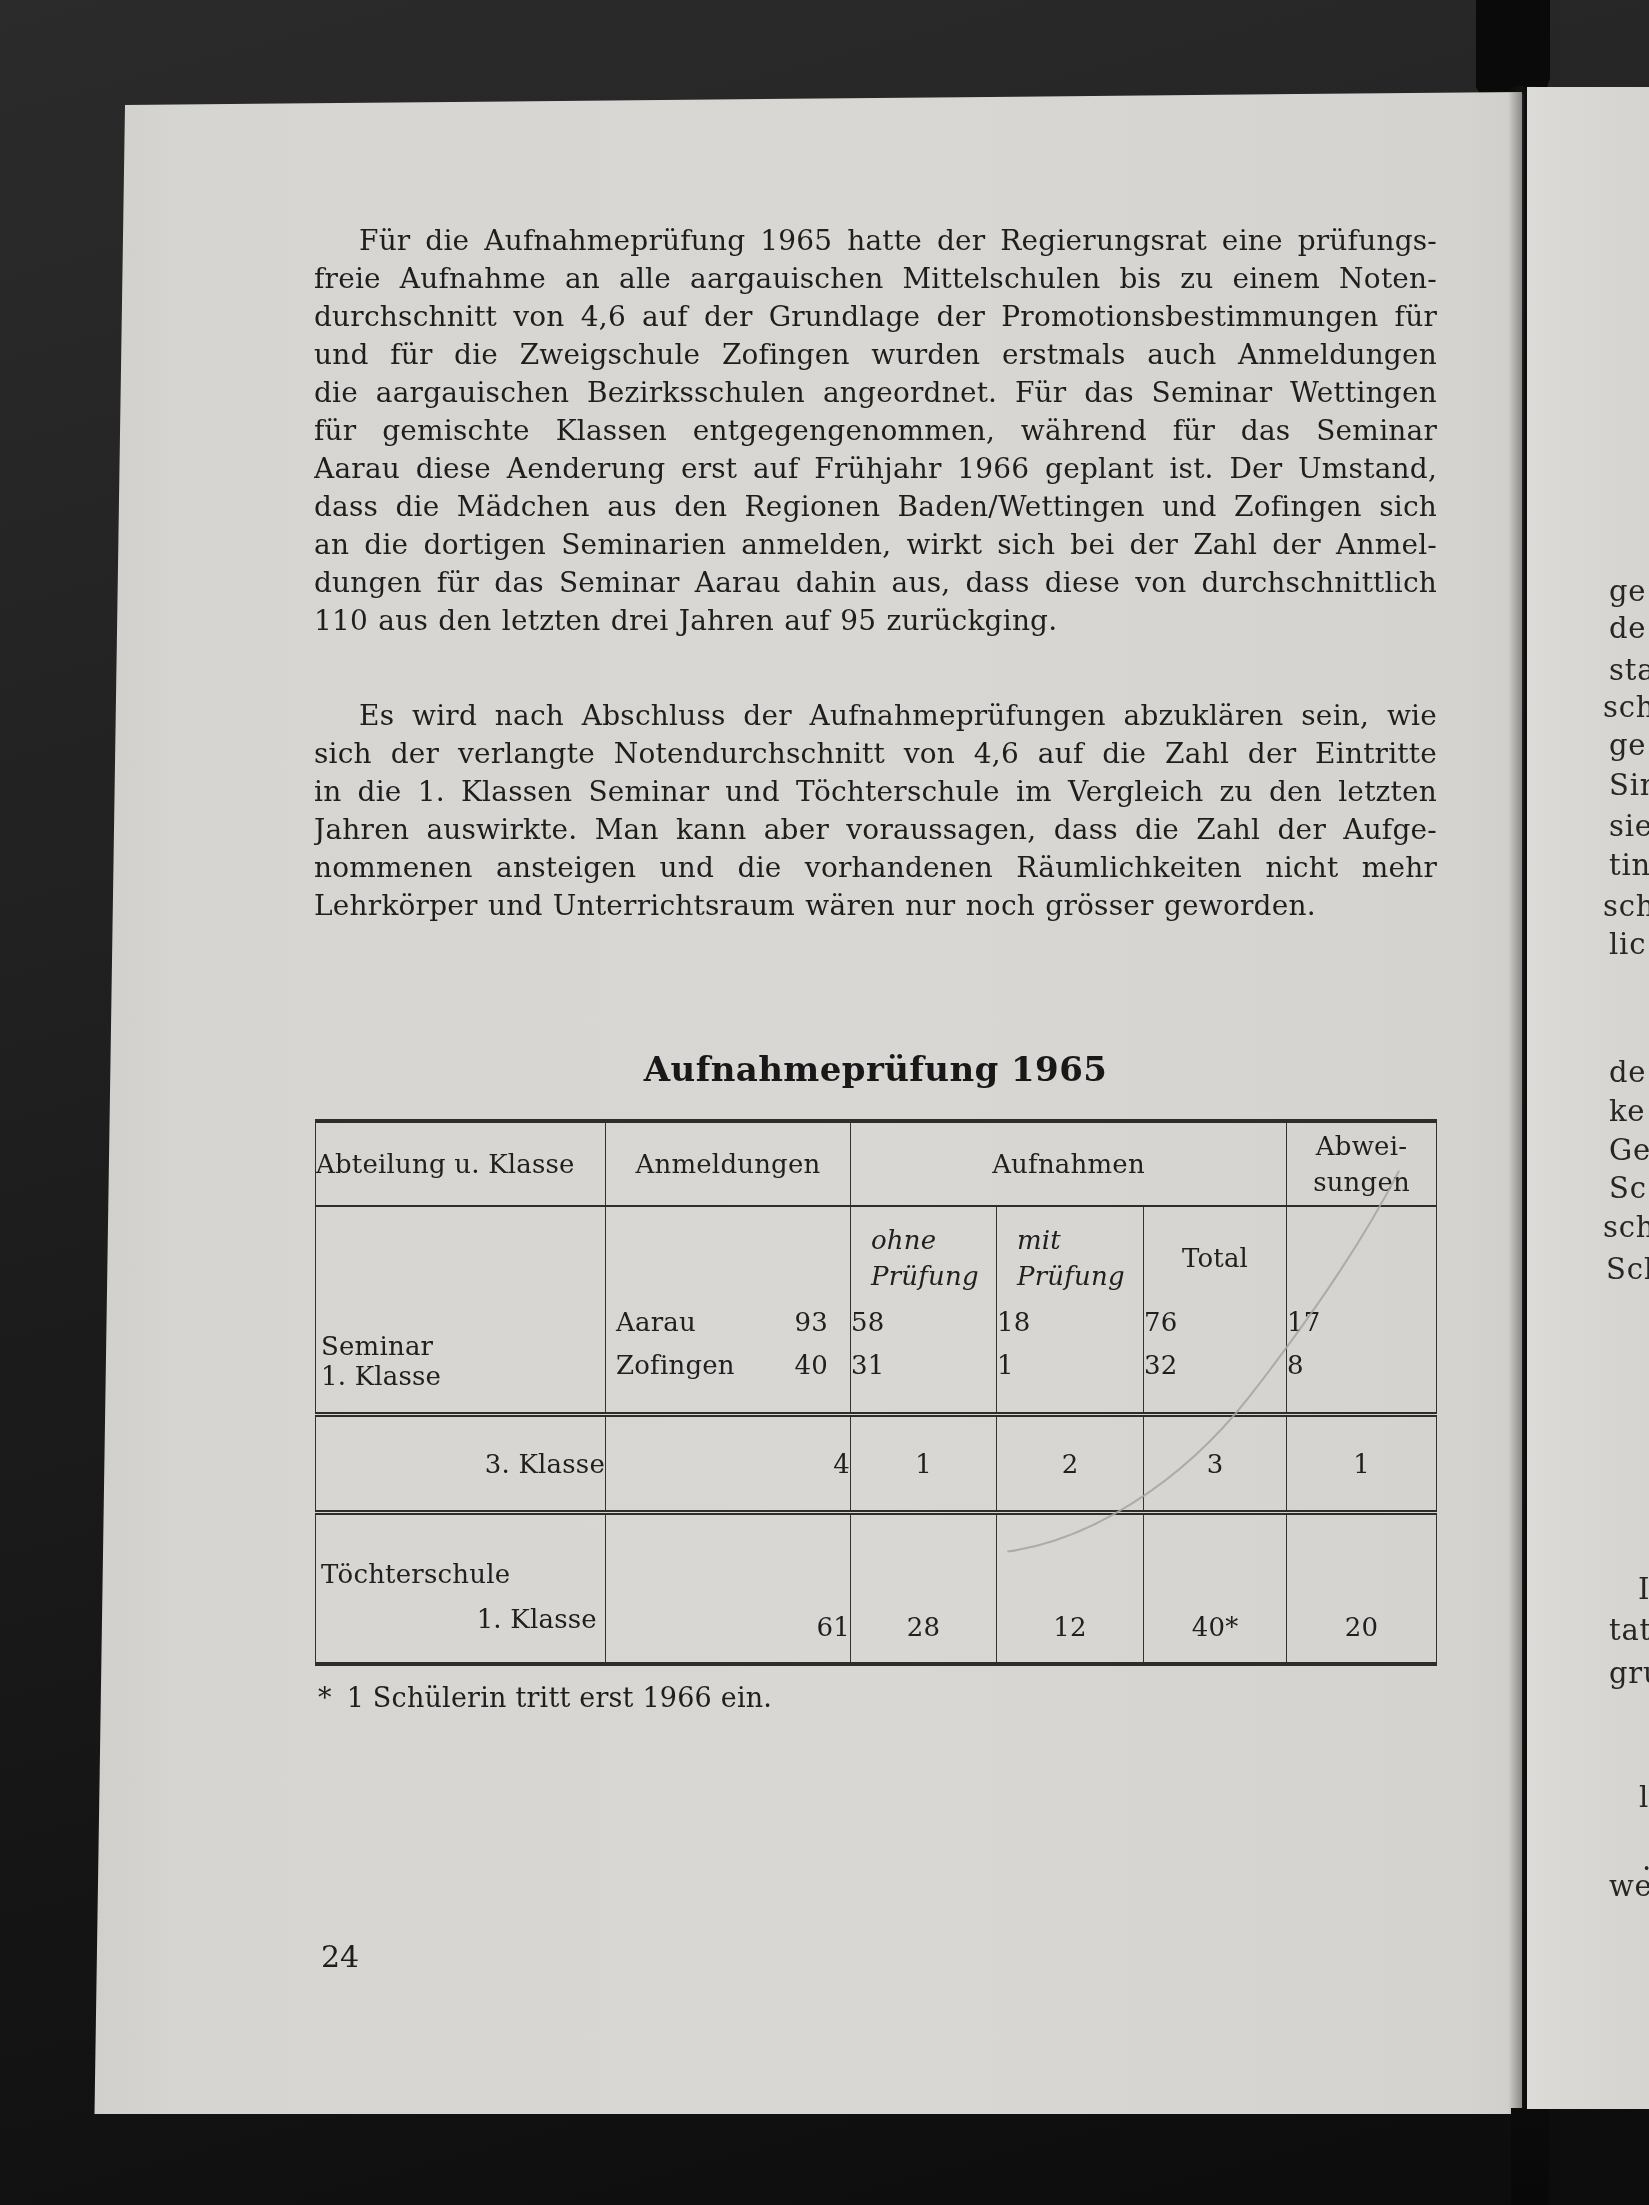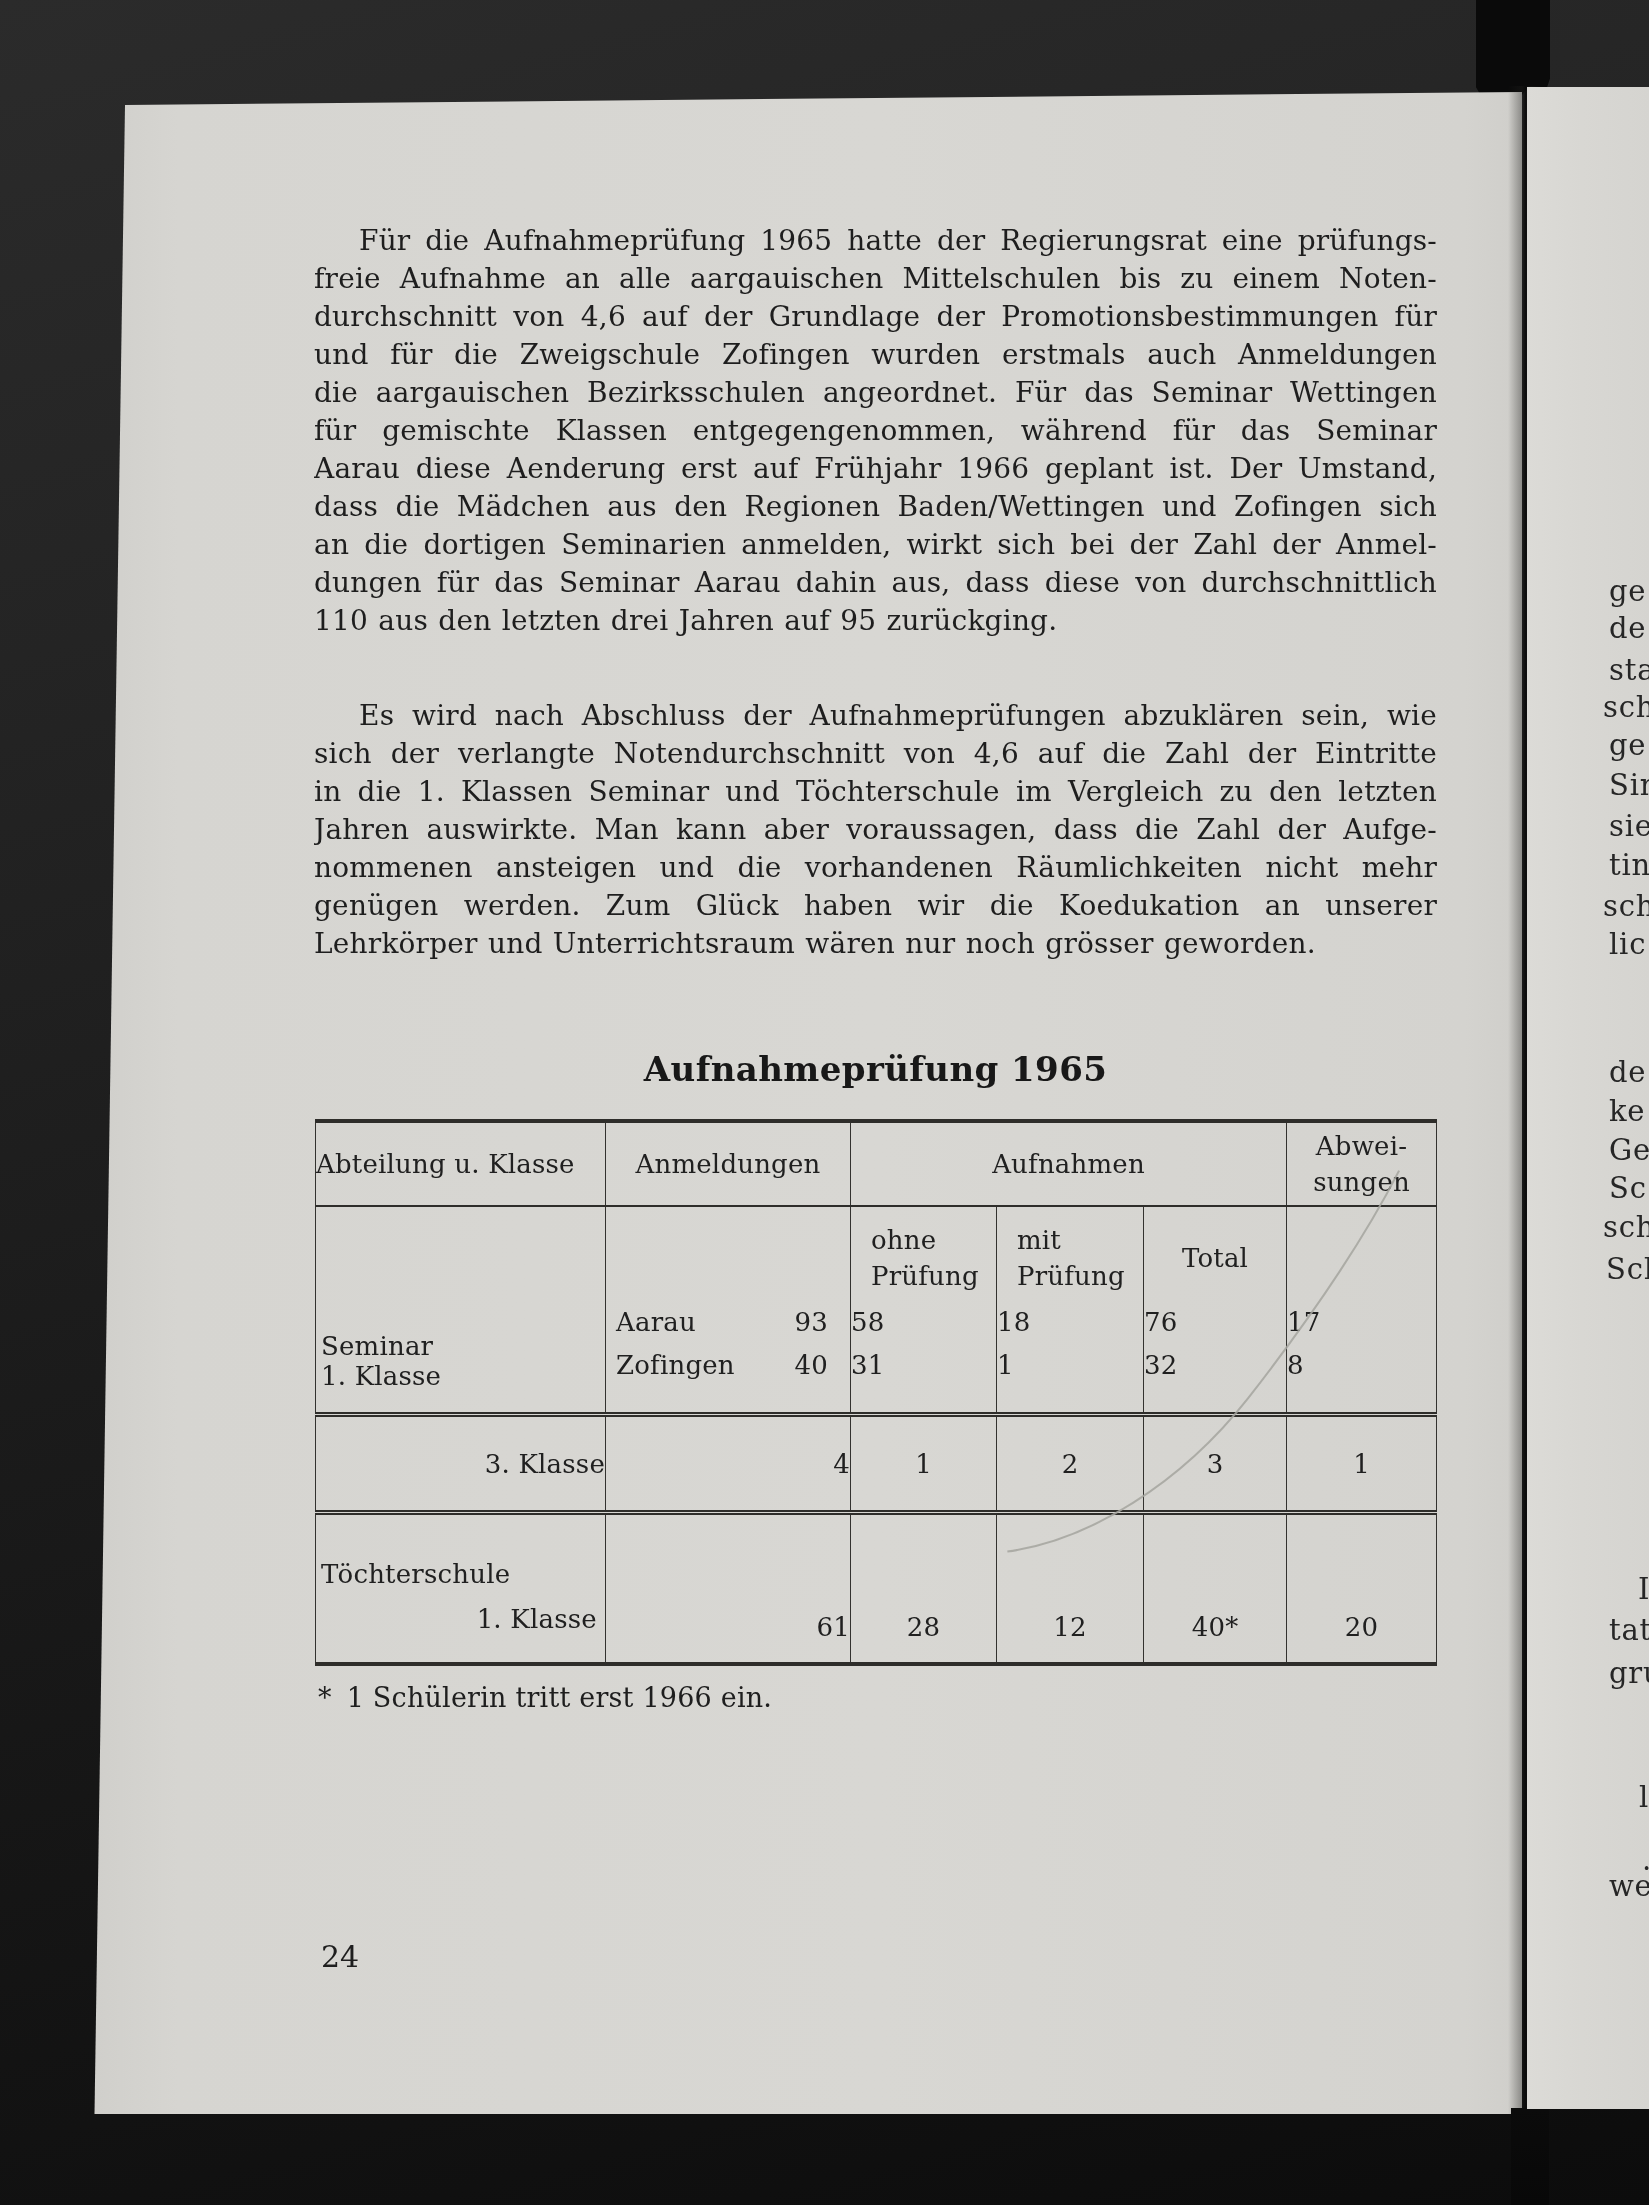--- a/index.html
+++ b/index.html
@@ -65,21 +65,21 @@
   table.tbl td{border-left:1.6px solid #33322f;border-right:1.6px solid #33322f;padding:0;}
   tr.hrow td{height:82px;vertical-align:middle;border-bottom:2.5px solid #2e2d2a;}
   .hc1{text-align:left;padding-left:10px;}
   .hcc{text-align:center;}
   .h2l{line-height:36px;text-align:center;}
   tr.r1 td{height:205px;vertical-align:top;border-bottom:5px double #2e2d2a;}
   tr.r2 td{height:93px;vertical-align:middle;border-bottom:5px double #2e2d2a;}
   tr.r3 td{height:127px;vertical-align:bottom;padding-bottom:20px;}
   .c1lab{display:flex;justify-content:space-between;padding:0 8.2px 0 5px;margin-top:124px;flex-direction:column;}
   .sub{height:94px;box-sizing:border-box;padding-top:15px;line-height:36px;}
-  .sub.ind{padding-left:20px;}
+  .sub.ind{padding-left:20px;font-style:italic;}
   .sub.ctr{text-align:center;padding-top:33px;}
   .vrow{line-height:43px;height:43px;}
   .vrow.between{display:flex;justify-content:space-between;padding-left:10px;padding-right:22px;}
   .vrow.ctr{}
   .ar{text-align:right;padding-right:8.2px;}
   .ar2{text-align:right;padding-right:22px;}
   .ac{text-align:center;}
   .c1two .t1{padding-left:5px;line-height:45px;}
   .c1two .t2{text-align:right;padding-right:8.2px;line-height:45px;}
 
@@ -115,21 +115,20 @@
     <div class="tline">dungen für das Seminar Aarau dahin aus, dass diese von durchschnittlich</div>
     <div class="tline endpara">110 aus den letzten drei Jahren auf 95 zurückging.</div>
   </div>
 
   <div class="textcol" style="top:605px;">
     <div class="tline first">Es wird nach Abschluss der Aufnahmeprüfungen abzuklären sein, wie</div>
     <div class="tline">sich der verlangte Notendurchschnitt von 4,6 auf die Zahl der Eintritte</div>
     <div class="tline">in die 1. Klassen Seminar und Töchterschule im Vergleich zu den letzten</div>
     <div class="tline">Jahren auswirkte. Man kann aber voraussagen, dass die Zahl der Aufge-</div>
     <div class="tline">nommenen ansteigen und die vorhandenen Räumlichkeiten nicht mehr</div>
-    <div class="tline">genügen werden. Zum Glück haben wir die Koedukation an unserer</div>
     <div class="tline endpara">Lehrkörper und Unterrichtsraum wären nur noch grösser geworden.</div>
   </div>
 
   <div class="heading">Aufnahmeprüfung 1965</div>
 
   <div class="tblwrap">
     <table class="tbl">
       <colgroup>
         <col style="width:290px">
           <col style="width:245px">

